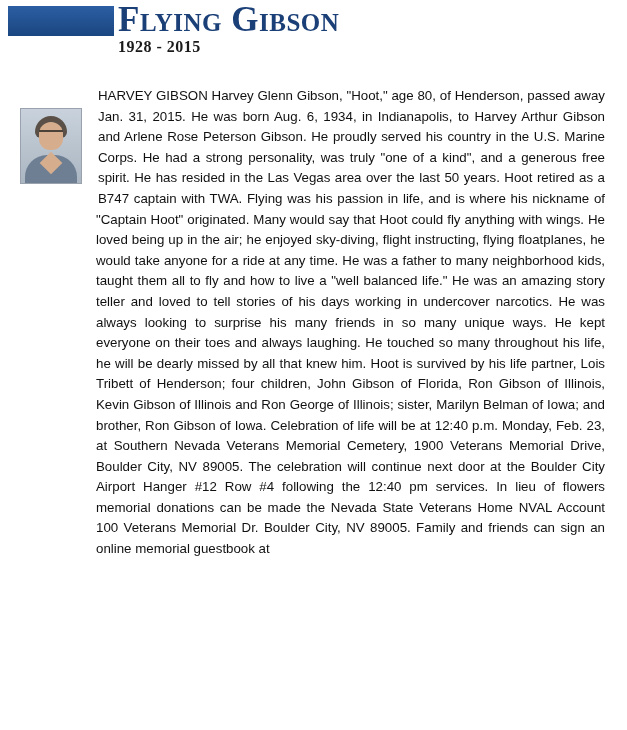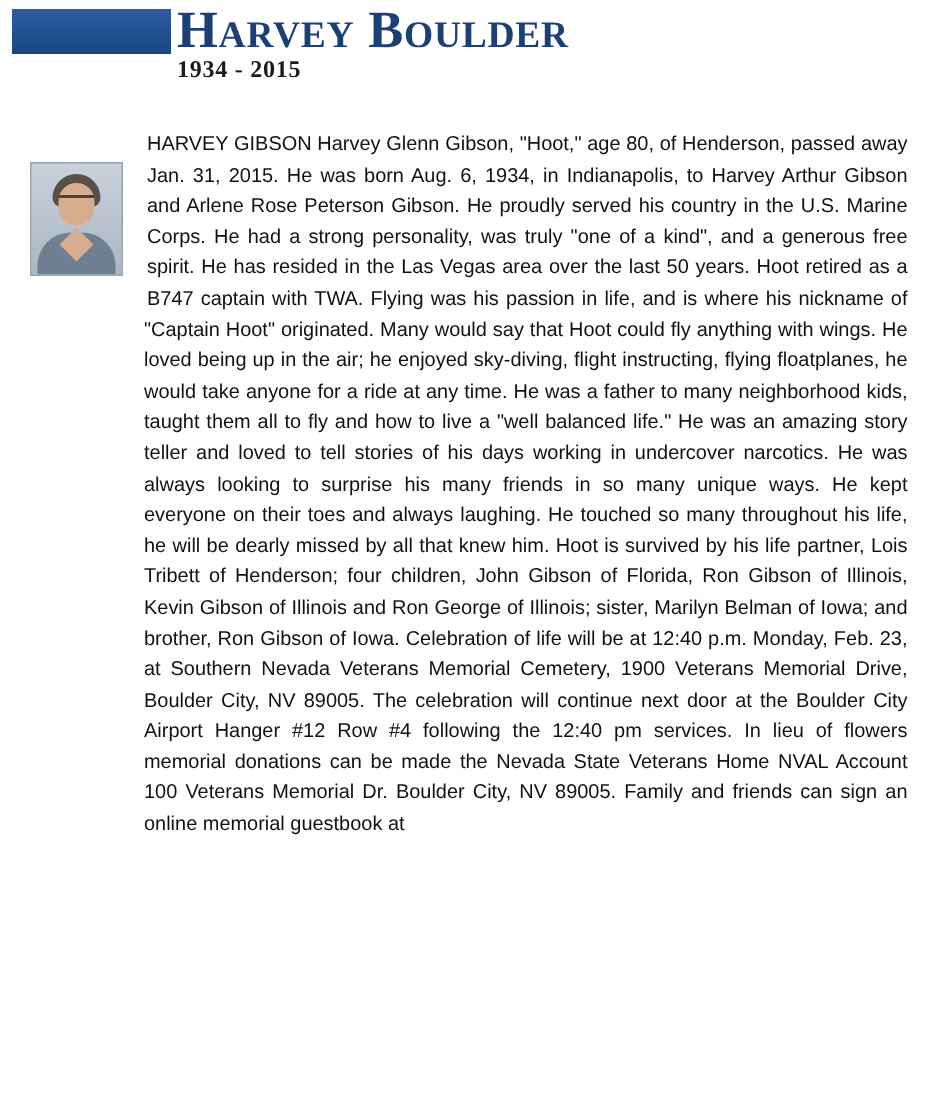--- a/index.html
+++ b/index.html
@@ -127,22 +127,22 @@
     padding-left: 76px;
   }
 </style>
 </head>
 <body>
 
 <div class="page">
 
   <div class="header">
     <div class="header-bar"></div>
-    <div class="name-title">Harvey Boulder</div>
-    <div class="dates">1934 - 2015</div>
+    <div class="name-title">Flying Gibson</div>
+    <div class="dates">1928 - 2015</div>
   </div>
 
   <div class="content">
     <div class="portrait">
       <div class="bg"></div>
       <div class="shirt"></div>
       <div class="collar"></div>
       <div class="hair"></div>
       <div class="face"></div>
       <div class="glasses"></div>

